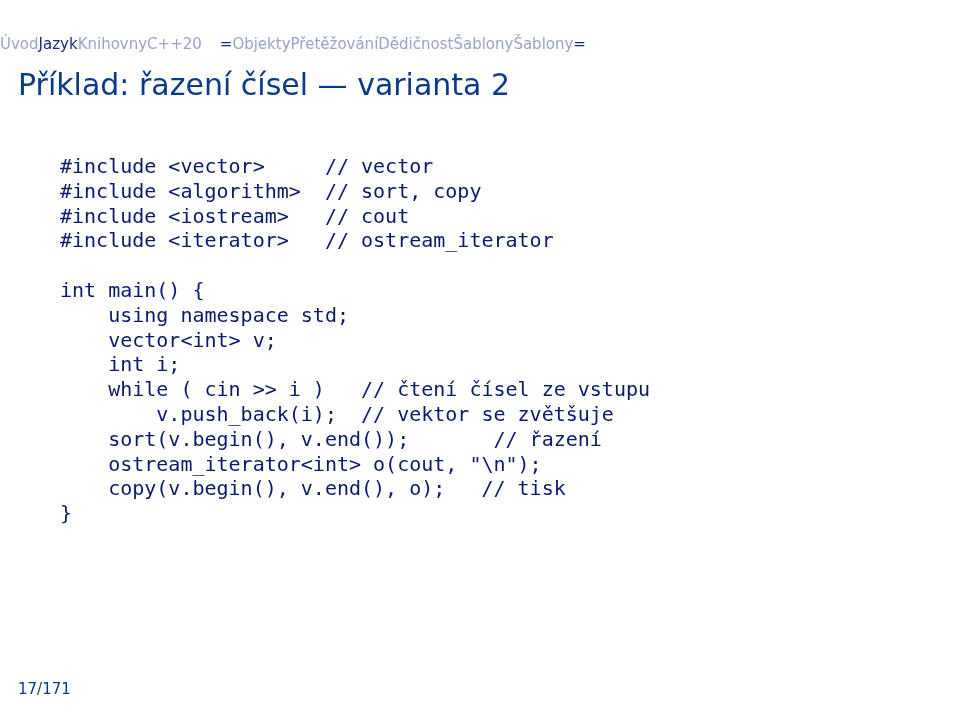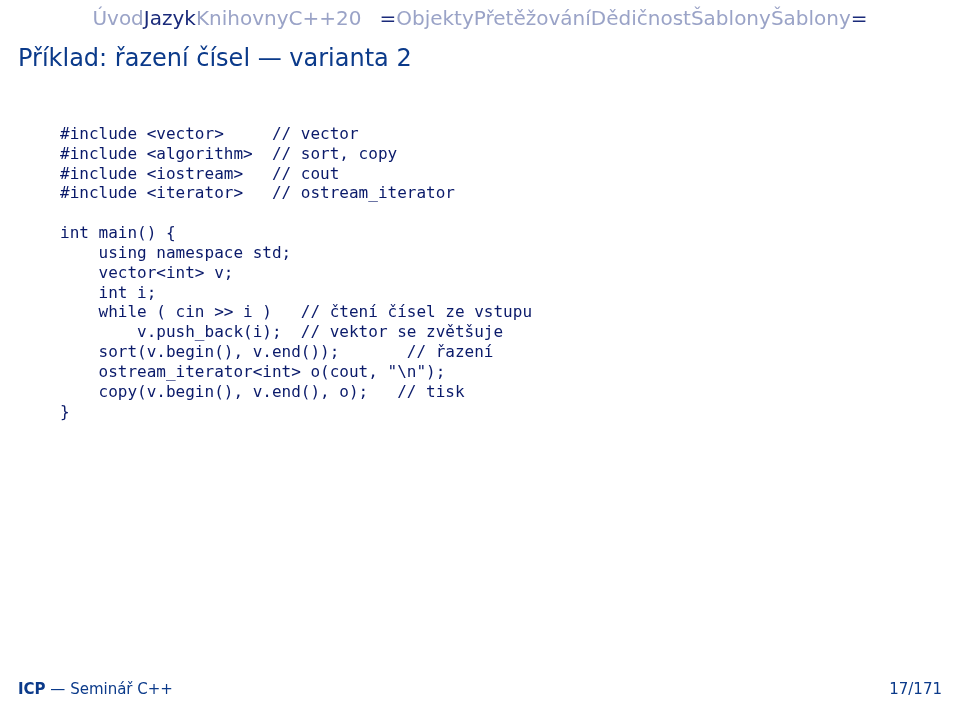--- a/index.html
+++ b/index.html
@@ -6,40 +6,39 @@
   body {
     width: 960px;
     height: 716px;
     background: #ffffff;
     font-family: "DejaVu Sans", "Helvetica", Arial, sans-serif;
     position: relative;
     overflow: hidden;
   }
   .topnav {
     display: flex;
-    font-size: 20px;
+    font-size: 15px;
     padding: 6px 0 4px 0;
-    justify-content: center;
     align-items: baseline;
   }
   .topnav span { color: #9aa3c7; }
-  .topnav .active { color: #1a2a7a; font-weight: 500; }
+  .topnav .active { color: #1a2a7a; font-weight: 500; margin-top: 29px; }
   .topnav .eq { color: #1a2a7a; }
   .title {
-    font-size: 24px;
+    font-size: 30px;
     color: #0b3a8a;
     padding: 10px 18px 0 18px;
     font-weight: 400;
   }
   .code-area {
     padding: 52px 60px 0 60px;
   }
   pre.code {
     font-family: "DejaVu Sans Mono", "Courier New", monospace;
-    font-size: 16px;
+    font-size: 20px;
     line-height: 1.24;
     color: #0a1a6a;
     white-space: pre;
   }
   .footer {
     position: absolute;
     bottom: 18px;
     left: 18px;
     right: 18px;
     display: flex;
@@ -81,17 +80,14 @@
     int i;
     while ( cin &gt;&gt; i )   // čtení čísel ze vstupu
         v.push_back(i);  // vektor se zvětšuje
     sort(v.begin(), v.end());       // řazení
     ostream_iterator&lt;int&gt; o(cout, "\n");
     copy(v.begin(), v.end(), o);   // tisk
 }</pre>
 </div>
 
 <div class="footer">
-  <div class="left">
-    <b>ICP</b><span> — Seminář C++</span>
-  </div>
   <div class="right">17/171</div>
 </div>
 
 </body></html>

